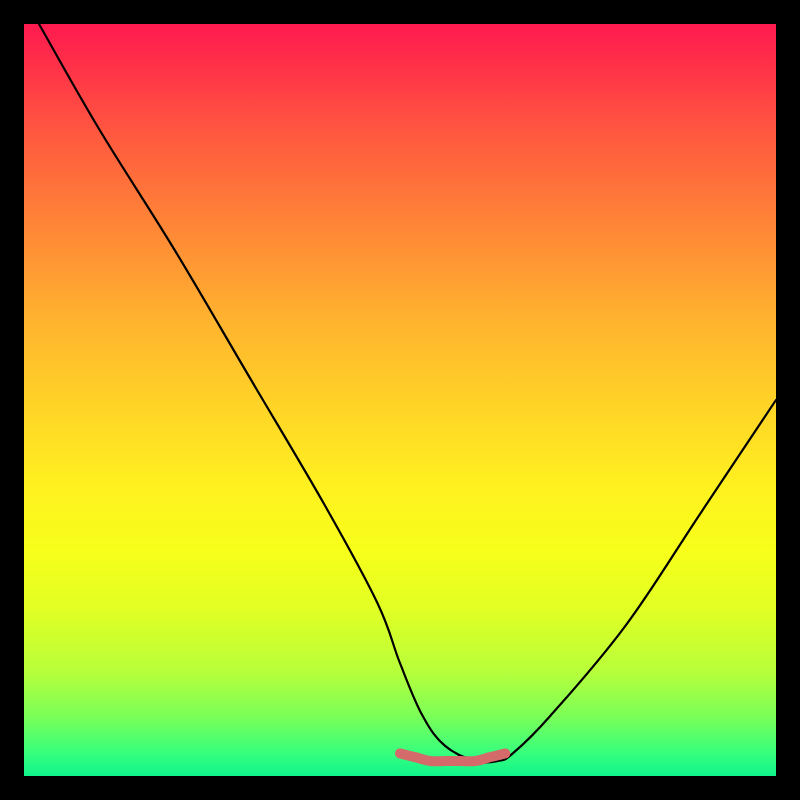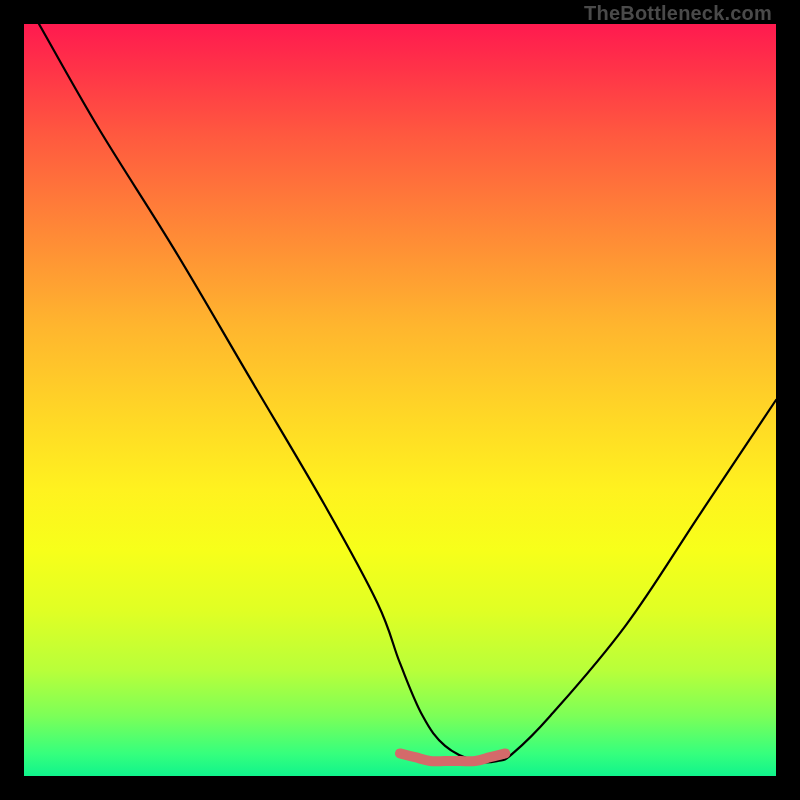--- a/index.html
+++ b/index.html
@@ -48,20 +48,19 @@
     top: 0;
     width: 752px;
     height: 752px;
     overflow: visible;
   }
 </style>
 </head>
 <body>
 
 <div class="frame">
-  <div class="watermark">TheBottleneck.com</div>
   <div class="plot-area">
     <svg class="curve" viewBox="0 0 752 752" preserveAspectRatio="none">
       <path d="M 15.0 0.0 C 25.9 19.0, 50.8 64.7, 75.2 105.3 C 99.6 145.9, 123.3 180.9, 150.4 225.6 C 177.5 270.3, 198.5 307.4, 225.6 353.4 C 252.7 399.5, 277.8 440.7, 300.8 481.3 C 323.8 521.9, 339.9 550.6, 353.4 579.0 C 367.0 607.5, 367.9 618.9, 376.0 639.2 C 384.1 659.5, 390.4 677.0, 398.6 691.8 C 406.7 706.7, 411.6 713.8, 421.1 721.9 C 430.6 730.0, 441.7 734.3, 451.2 737.0 C 460.7 739.7, 467.0 738.3, 473.8 737.0 C 480.5 735.6, 479.3 737.6, 488.8 729.4 C 498.3 721.3, 506.1 714.9, 526.4 691.8 C 546.7 668.8, 574.5 638.1, 601.6 601.6 C 628.7 565.1, 649.7 529.4, 676.8 488.8 C 703.9 448.2, 738.5 396.3, 752.0 376.0" fill="none" stroke="#000000" stroke-width="2.2" stroke-linecap="round"></path>
       <path d="M 376.0 729.4 C 378.7 730.1, 385.6 731.8, 391.0 733.2 C 396.5 734.6, 400.7 736.3, 406.1 737.0 C 411.5 737.6, 415.7 737.0, 421.1 737.0 C 426.5 737.0, 430.7 737.0, 436.2 737.0 C 441.6 737.0, 445.8 737.6, 451.2 737.0 C 456.6 736.3, 460.8 734.6, 466.2 733.2 C 471.7 731.8, 478.6 730.1, 481.3 729.4" fill="none" stroke="#d46a6a" stroke-width="10" stroke-linecap="round"></path>
     </svg>
   </div>
 </div>
 
 </body></html>

